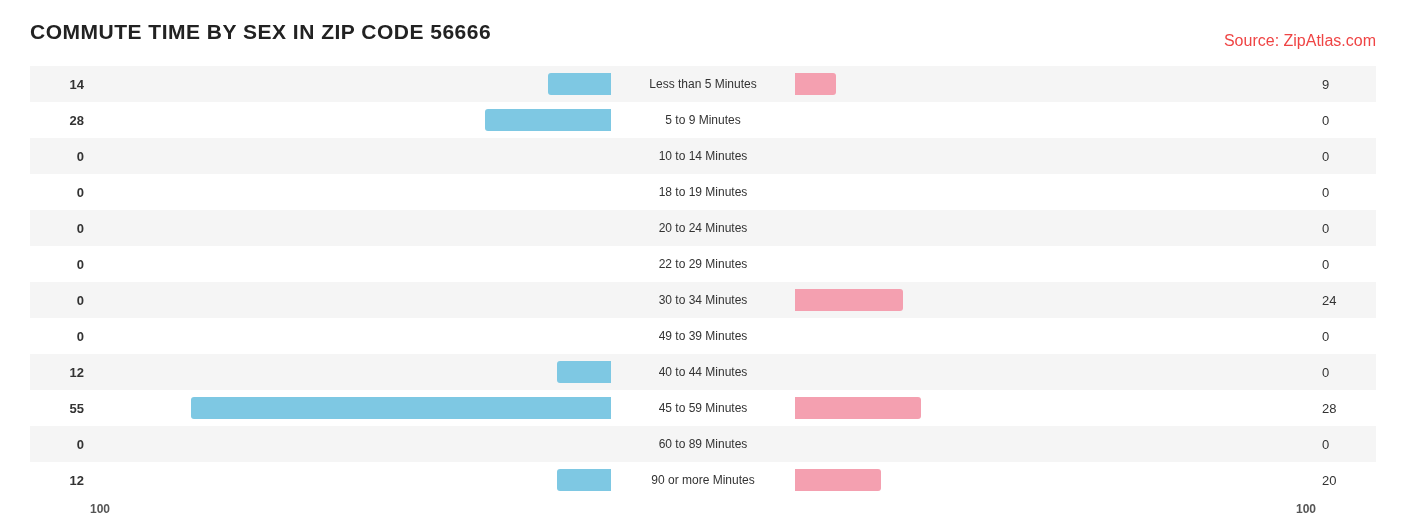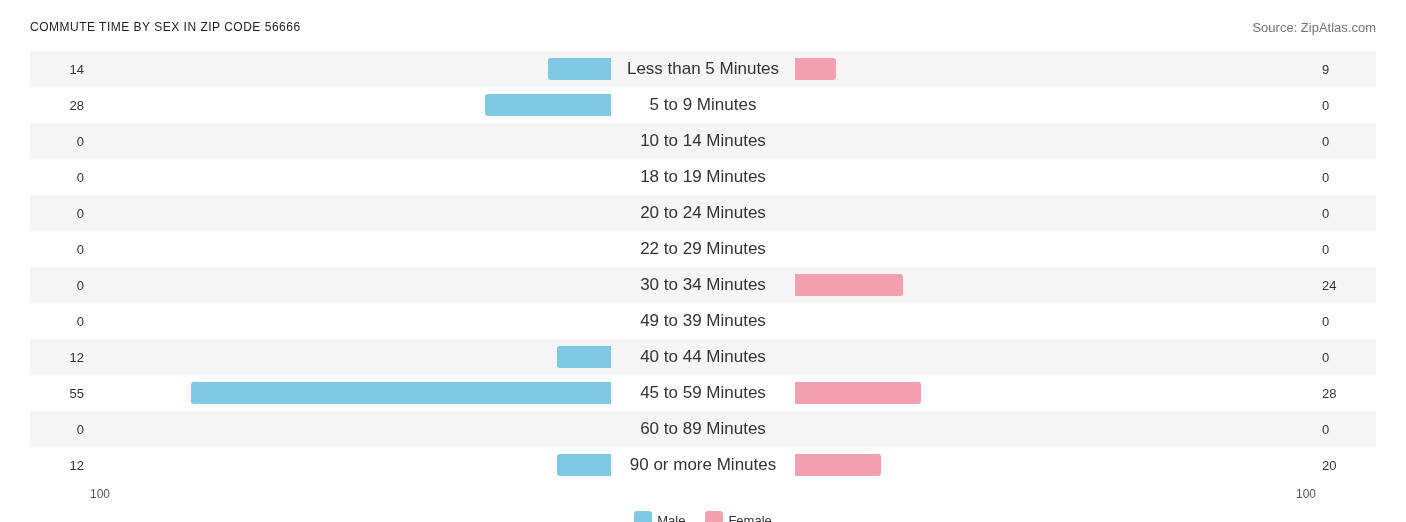--- a/index.html
+++ b/index.html
@@ -10,29 +10,30 @@
       min-height: 522px;
       padding: 20px 30px 20px 30px;
     }
     .header {
       display: flex;
       justify-content: space-between;
       align-items: flex-start;
       margin-bottom: 16px;
     }
     .title {
-      font-size: 12px;
-      font-weight: normal;
+      font-size: 21px;
+      font-weight: bold;
       text-transform: uppercase;
       letter-spacing: 0.5px;
       color: #222;
     }
     .source {
-      font-size: 13px;
-      color: #737373;
+      font-size: 16px;
+      color: #ef4444;
+      margin-top: 12px;
     }
     .chart-area {
       width: 100%;
     }
     .row {
       display: flex;
       align-items: center;
       height: 36px;
       margin-bottom: 0px;
     }
@@ -42,41 +43,42 @@
     .row:nth-child(even) {
       background: #fff;
     }
     .left-val {
       width: 60px;
       text-align: right;
       font-size: 13px;
       color: #333;
       padding-right: 6px;
       flex-shrink: 0;
+      font-weight: bold;
     }
     .male-side {
       flex: 1;
       display: flex;
       justify-content: flex-end;
       align-items: center;
       padding-right: 2px;
       height: 100%;
     }
     .female-side {
       flex: 1;
       display: flex;
       justify-content: flex-start;
       align-items: center;
       padding-left: 2px;
       height: 100%;
     }
     .label-center {
       width: 180px;
       text-align: center;
-      font-size: 17px;
+      font-size: 12px;
       color: #333;
       flex-shrink: 0;
       padding: 0 4px;
     }
     .bar-male {
       height: 22px;
       background: #7ec8e3;
       border-radius: 3px 0 0 3px;
       display: flex;
       align-items: center;
@@ -119,20 +121,21 @@
       height: 18px;
       border-radius: 3px;
     }
     .axis-labels {
       display: flex;
       justify-content: space-between;
       font-size: 12px;
       color: #555;
       margin-top: 4px;
       padding: 0 60px;
+      font-weight: bold;
     }
   </style>
 </head>
 <body>
 
 <div class="header">
   <span class="title">COMMUTE TIME BY SEX IN ZIP CODE 56666</span>
   <span class="source">Source: ZipAtlas.com</span>
 </div>
 

